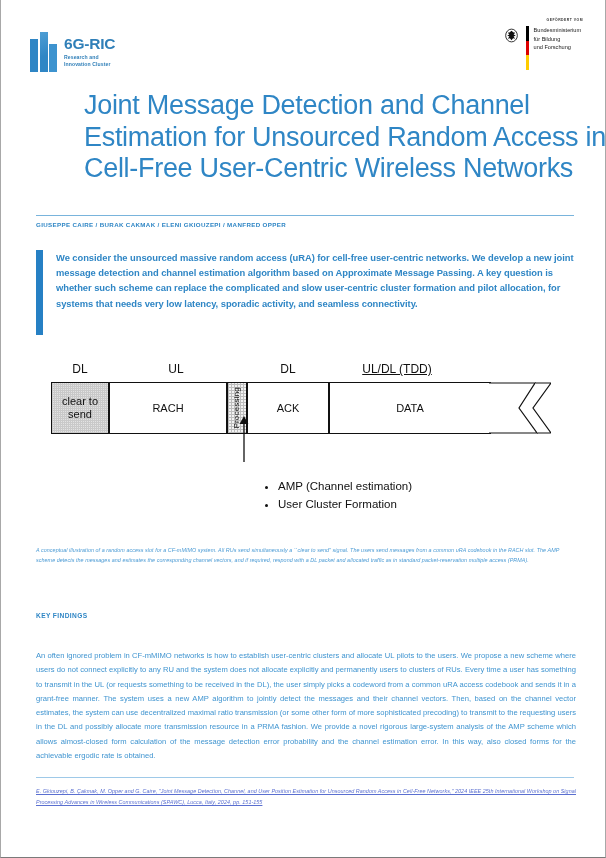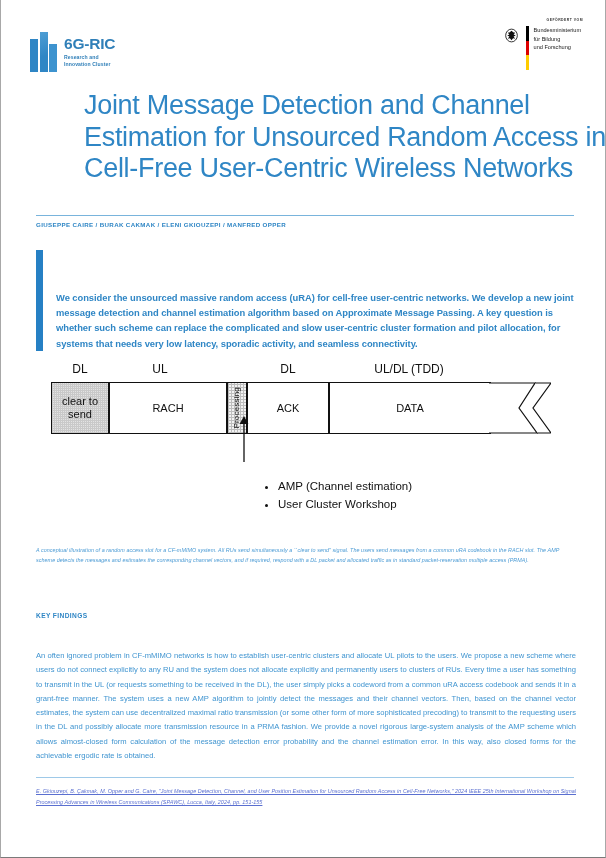--- a/index.html
+++ b/index.html
@@ -167,21 +167,20 @@
     flex: 0 0 auto;
     margin-right: 13px;
   }
   .abstract-text {
     font-size: 9.4px;
     line-height: 1.62;
     font-weight: bold;
     color: #2f86c5;
     flex: 1;
     letter-spacing: -0.05px;
-    margin-top: 40px;
   }
 
   
   .diagram {
     position: absolute;
     left: 50px;
     top: 362px;
     width: 500px;
     height: 175px;
   }
@@ -366,23 +365,23 @@
 
   <div class="abstract">
     <div class="abstract-bar"></div>
     <div class="abstract-text">We consider the unsourced massive random access (uRA) for cell-free user-centric networks. We develop a new joint message detection and channel estimation algorithm based on Approximate Message Passing. A key question is whether such scheme can replace the complicated and slow user-centric cluster formation and pilot allocation, for systems that needs very low latency, sporadic activity, and seamless connectivity.</div>
   </div>
 
   <div class="diagram">
 
     <div class="slot-labels">
       <div class="slot-label" style="left:0px;   width:58px;">DL</div>
-      <div class="slot-label" style="left:50px;  width:118px;">UL</div>
+      <div class="slot-label" style="left:66px;  width:118px;">UL</div>
       <div class="slot-label" style="left:196px; width:82px;">DL</div>
-      <div class="slot-label" style="left:278px; width:160px;">UL/DL (TDD)</div>
+      <div class="slot-label" style="left:266px; width:160px;text-decoration:underline;">UL/DL (TDD)</div>
     </div>
 
     <div class="frame">
       <div class="cell" style="left:58px; width:118px;">RACH</div>
 
       <div class="cell shaded" style="left:0px; width:58px;">clear to send</div>
 
       <div class="cell dotted-shade vertical-text" style="left:176px; width:20px;">
         <span>Processing</span>
       </div>
@@ -398,21 +397,21 @@
     </div>
 
     <svg class="arrow-up" viewBox="0 0 12 46">
       <line x1="6" y1="46" x2="6" y2="5" stroke="#111" stroke-width="1.3"></line>
       <path d="M6 0 L1.6 8 L10.4 8 Z" fill="#111"></path>
     </svg>
 
     <div class="bullets">
       <ul>
         <li>AMP (Channel estimation)</li>
-        <li>User Cluster Workshop</li>
+        <li>User Cluster Formation</li>
       </ul>
     </div>
   </div>
 
   <div class="caption">A conceptual illustration of a random access slot for a CF-mMIMO system. All RUs send simultaneously a ``clear to send" signal. The users send messages from a common uRA codebook in the RACH slot. The AMP scheme detects the messages and estimates the corresponding channel vectors, and if required, respond with a DL packet and allocated traffic as in standard packet-reservation multiple access (PRMA).</div>
 
   <div class="kf-heading">KEY FINDINGS</div>
   <div class="kf-body">An often ignored  problem in CF-mMIMO networks is how to establish user-centric clusters and allocate UL pilots to the users. We propose a new scheme where users do not connect explicitly to any RU and the system does not allocate explicitly and permanently users to clusters of RUs. Every time a user has something to transmit in the UL (or requests something to be received in the DL), the user simply picks a codeword from a common uRA access codebook and sends it in a grant-free manner. The system uses a new AMP algorithm to jointly detect the messages and their channel vectors. Then, based on the channel vector estimates, the system can use decentralized maximal ratio transmission (or some other form of more sophisticated precoding) to transmit to the requesting users in the DL and possibly allocate more transmission resource in a PRMA fashion. We provide a novel rigorous large-system analysis of the AMP scheme which allows almost-closed form calculation of the message detection error probability and the channel estimation error. In this way, also closed forms for the achievable ergodic rate is obtained.</div>
 
   <div class="footer-rule"></div>

